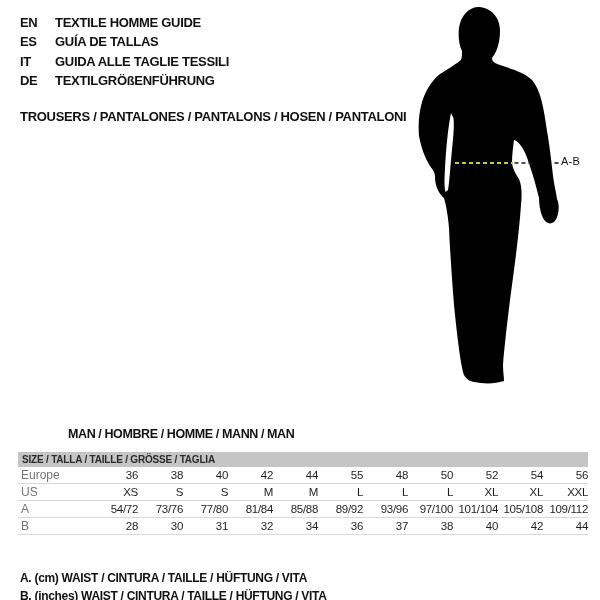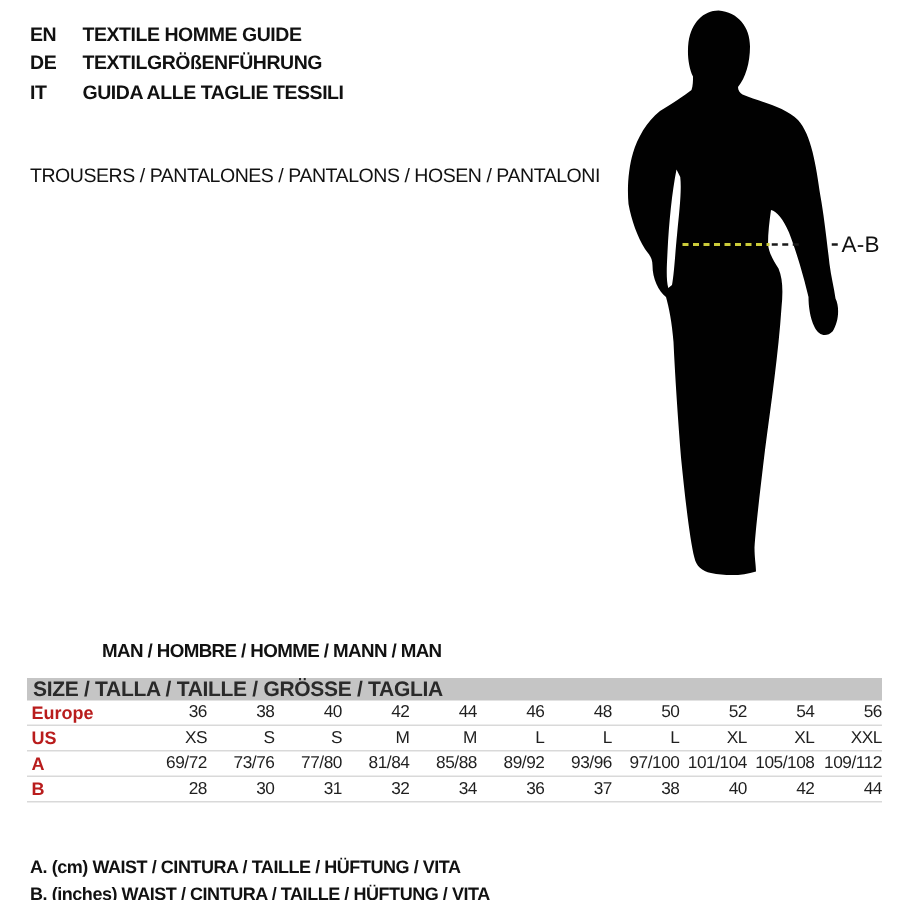--- a/index.html
+++ b/index.html
@@ -6,55 +6,59 @@
   .canvas{
     position:relative;width:600px;height:600px;background:#ffffff;
     font-family:"Liberation Sans",sans-serif;color:#111;overflow:hidden;
   }
   
   .lang-block{position:absolute;left:20px;top:13px;}
   .lang-row{display:flex;height:19.3px;align-items:center;}
   .lang-code{width:35px;font-size:13px;font-weight:700;letter-spacing:-0.3px;}
   .lang-label{font-size:13px;font-weight:700;letter-spacing:-0.3px;white-space:nowrap;}
   
-  .category-title{position:absolute;left:20px;top:109px;font-size:13px;font-weight:400;letter-spacing:-0.3px;white-space:nowrap;}
+  .category-title{position:absolute;left:20px;top:109px;font-size:13px;font-weight:700;letter-spacing:-0.3px;white-space:nowrap;}
   .gender-title{position:absolute;left:20px;top:427px;font-size:12.5px;font-weight:700;letter-spacing:-0.4px;white-space:nowrap;padding-left:48px;}
   
   .figure-svg{position:absolute;left:400px;top:0px;width:195px;height:400px;}
-  .ab-label{position:absolute;left:561px;top:155px;font-size:15px;font-weight:400;letter-spacing:0.2px;}
+  .ab-label{position:absolute;left:561px;top:155px;font-size:11px;font-weight:400;letter-spacing:0.2px;}
   
   .size-table{position:absolute;left:18px;top:452px;width:570px;}
   .table-header{
     height:15px;line-height:15px;background:#c5c5c5;color:#2a2a2a;
-    font-size:14px;font-weight:700;letter-spacing:-0.2px;padding-left:4px;box-sizing:border-box;
+    font-size:10px;font-weight:700;letter-spacing:-0.2px;padding-left:4px;box-sizing:border-box;
   }
   .t-row{display:flex;height:17px;align-items:center;border-bottom:1.5px solid #d9d9d9;box-sizing:border-box;}
-  .t-label{width:75px;padding-left:3px;font-size:12px;color:#b91c1c;box-sizing:border-box;font-weight:bold;}
+  .t-label{width:75px;padding-left:3px;font-size:12px;color:#737373;box-sizing:border-box;}
   .t-cell{width:45px;text-align:right;font-size:11.5px;color:#1f1f1f;letter-spacing:-0.3px;}
   
   .notes{position:absolute;left:20px;top:569px;}
   .note-line{font-size:12px;font-weight:700;letter-spacing:-0.3px;line-height:18px;white-space:nowrap;}
 </style>
 </head>
 <body>
 
 <div class="canvas">
 
   <div class="lang-block">
     <div class="lang-row">
       <span class="lang-code">EN</span>
       <span class="lang-label">TEXTILE HOMME GUIDE</span>
     </div>
     <div class="lang-row">
-      <span class="lang-code">DE</span>
-      <span class="lang-label">TEXTILGRÖßENFÜHRUNG</span>
+      <span class="lang-code">ES</span>
+      <span class="lang-label">GUÍA DE TALLAS</span>
     </div>
     <div class="lang-row">
       <span class="lang-code">IT</span>
       <span class="lang-label">GUIDA ALLE TAGLIE TESSILI</span>
+    </div>
+    <div class="lang-row">
+      <span class="lang-code">DE</span>
+      <span class="lang-label">TEXTILGRÖßENFÜHRUNG</span>
     </div>
   </div>
 
   <div class="category-title">TROUSERS / PANTALONES / PANTALONS / HOSEN / PANTALONI</div>
 
   <svg class="figure-svg" viewBox="0 0 195 400" xmlns="http://www.w3.org/2000/svg">
     <path fill="#010101" d="
       M 79 7
       C 92 8 100 18 100 31
       C 100 42 97 52 92 58
@@ -108,21 +112,21 @@
   <div class="size-table">
     <div class="table-header">SIZE / TALLA / TAILLE / GRÖSSE / TAGLIA</div>
 
     <div class="t-row">
       <span class="t-label">Europe</span>
       <span class="t-cell">36</span>
       <span class="t-cell">38</span>
       <span class="t-cell">40</span>
       <span class="t-cell">42</span>
       <span class="t-cell">44</span>
-      <span class="t-cell">46</span>
+      <span class="t-cell">55</span>
       <span class="t-cell">48</span>
       <span class="t-cell">50</span>
       <span class="t-cell">52</span>
       <span class="t-cell">54</span>
       <span class="t-cell">56</span>
     </div>
 
     <div class="t-row">
       <span class="t-label">US</span>
       <span class="t-cell">XS</span>
@@ -133,21 +137,21 @@
       <span class="t-cell">L</span>
       <span class="t-cell">L</span>
       <span class="t-cell">L</span>
       <span class="t-cell">XL</span>
       <span class="t-cell">XL</span>
       <span class="t-cell">XXL</span>
     </div>
 
     <div class="t-row">
       <span class="t-label">A</span>
-      <span class="t-cell">69/72</span>
+      <span class="t-cell">54/72</span>
       <span class="t-cell">73/76</span>
       <span class="t-cell">77/80</span>
       <span class="t-cell">81/84</span>
       <span class="t-cell">85/88</span>
       <span class="t-cell">89/92</span>
       <span class="t-cell">93/96</span>
       <span class="t-cell">97/100</span>
       <span class="t-cell">101/104</span>
       <span class="t-cell">105/108</span>
       <span class="t-cell">109/112</span>

